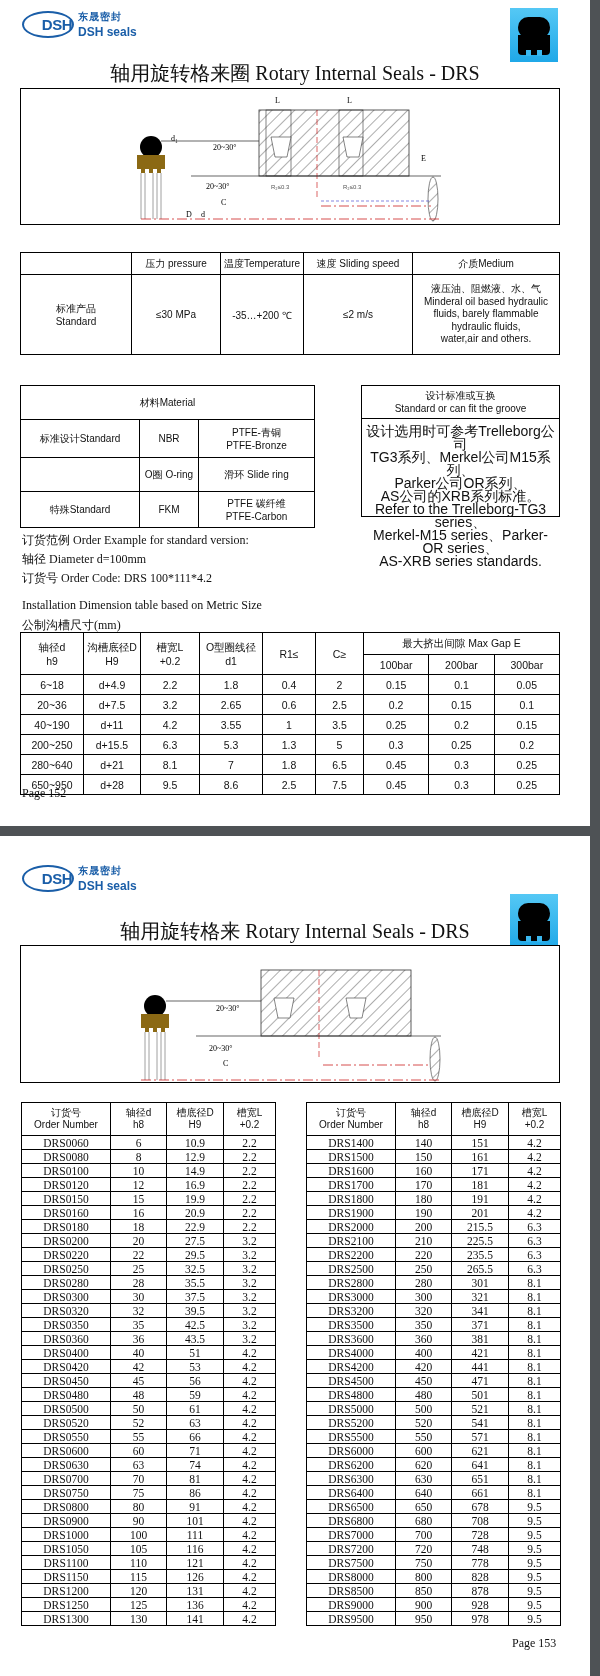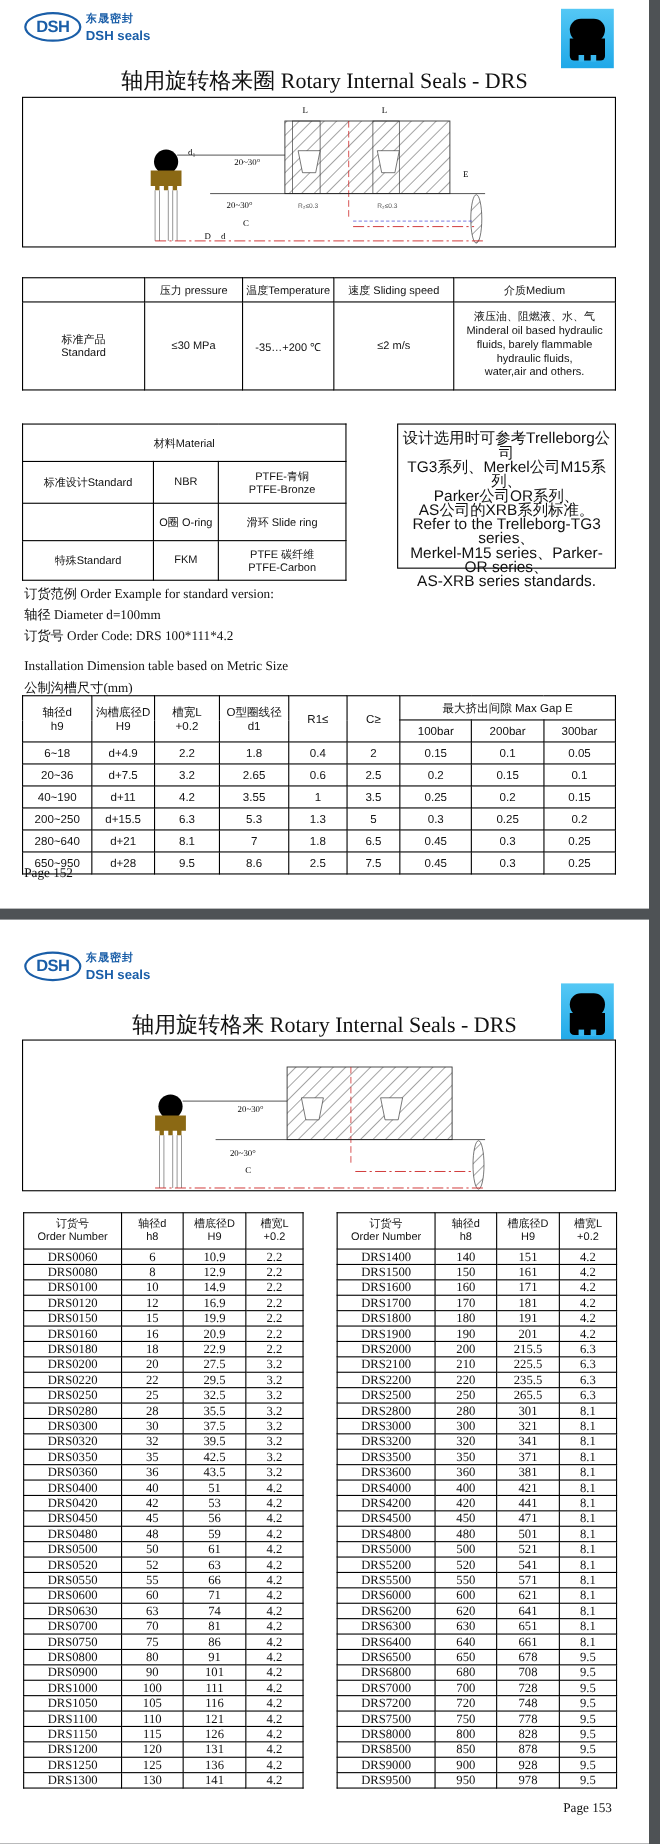--- a/index.html
+++ b/index.html
@@ -5,21 +5,21 @@
   html, body { margin:0; padding:0; }
   body { width:600px; height:1676px; background:#4e5255; position:relative; overflow:hidden;
          font-family:"Liberation Sans", sans-serif; color:#111; }
   .page { position:absolute; left:0; width:590px; background:#fff; }
   #page1 { top:0; height:826px; }
   #page2 { top:836px; height:840px; }
   .serif { font-family:"Liberation Serif", "DejaVu Serif", serif; }
 
   .logo { position:absolute; left:22px; top:10px; width:120px; height:30px; }
   .logo .oval { position:absolute; left:0; top:1px; width:52px; height:27px; border:2px solid #1a5ea8; border-radius:50%;
-                box-sizing:border-box; color:#1a5ea8; font-weight:bold; font-size:15px; text-align:center; line-height:23px; letter-spacing:-0.5px;}
+                box-sizing:border-box; color:#1a5ea8; font-weight:bold; font-size:15px; text-align:right; line-height:23px; letter-spacing:-0.5px;}
   .logo .cn { position:absolute; left:56px; top:0px; color:#1a5ea8; font-size:10px; font-weight:bold; letter-spacing:1px; }
   .logo .en { position:absolute; left:56px; top:15px; color:#1a5ea8; font-size:12px; font-weight:bold; }
 
   .seal-icon { position:absolute; left:510px; top:8px; width:48px; height:54px; background:linear-gradient(180deg,#55c8f5,#1fa8e8); }
   .seal-icon .top { position:absolute; left:8px; top:9px; width:32px; height:22px; background:#000; border-radius:12px 12px 14px 14px; }
   .seal-icon .bot { position:absolute; left:8px; top:27px; width:32px; height:20px; background:#000; border-radius:0 0 4px 4px; }
   .seal-icon .notch { position:absolute; top:42px; width:5px; height:6px; background:#3ab8ef; }
 
   .title { position:absolute; left:0; width:590px; text-align:center; font-size:20px; }
 
@@ -156,20 +156,24 @@
       <td>FKM</td>
       <td>
             <div>PTFE 碳纤维</div>
             <div>PTFE-Carbon</div>
           </td>
     </tr>
   </tbody>
     </table>
 
   <div class="std-box">
+    <div class="hdr">
+        <div>设计标准或互换</div>
+        <div>Standard or can fit the groove</div>
+      </div>
     <div class="body">
       <div>设计选用时可参考Trelleborg公司</div>
         <div>TG3系列、Merkel公司M15系列、</div>
       <div>Parker公司OR系列、</div>
         <div>AS公司的XRB系列标准。</div>
       <div>Refer to the Trelleborg-TG3 series、</div>
         <div>Merkel-M15 series、Parker-OR series、</div>
       <div>AS-XRB series standards.</div>
     </div>
   </div>

